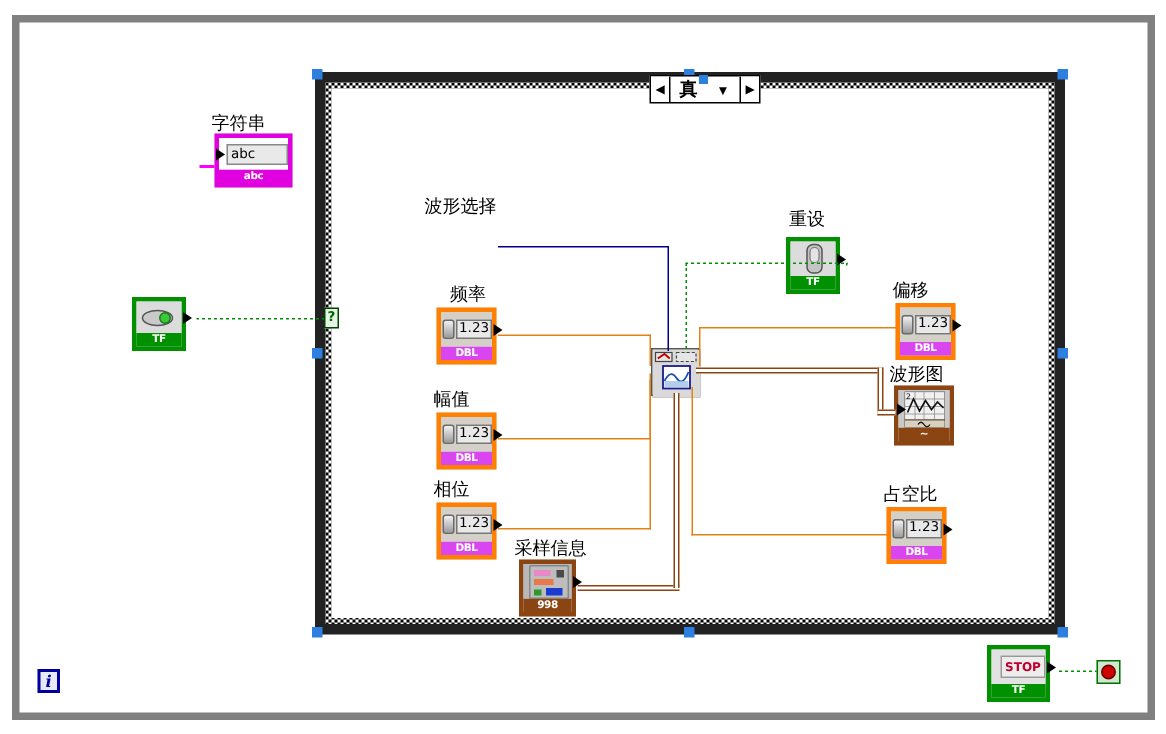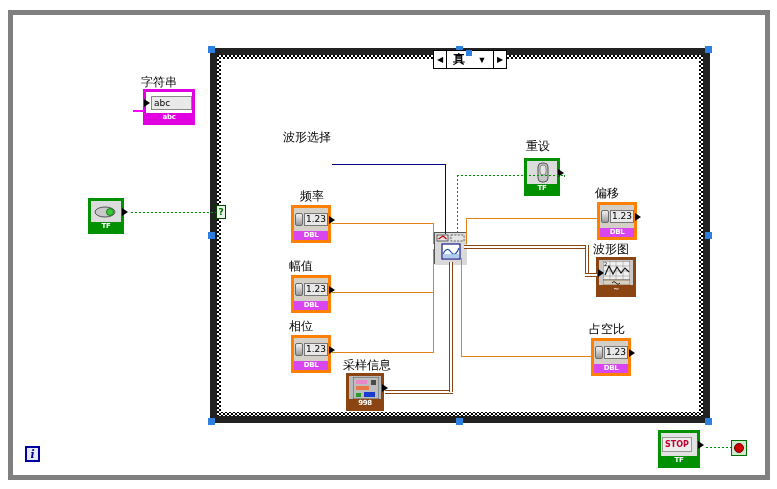--- a/index.html
+++ b/index.html
@@ -471,21 +471,21 @@
   <div class="wire-dbl-brown-h" style="left:464px; top:245px; width:125px;"></div>
   <div class="wire-dbl-brown-v" style="left:585px; top:245px; height:32px;"></div>
   <div class="wire-dbl-brown-h" style="left:585px; top:273px; width:12px;"></div>
 
   <div class="wire w-orange" style="left:461px; top:258px; width:1px; height:99px;"></div>
   <div class="wire w-orange" style="left:461px; top:356px; width:131px; height:1px;"></div>
 
   <div class="iter-term" style="left:25px; top:446px;">i</div>
 
   <div class="term t-green" style="left:658px; top:430px; width:42px; height:38px;">
-    <div class="body" style="background:#e2e2e2; justify-content:flex-start;">
+    <div class="body" style="background:#e2e2e2; justify-content:flex-end;">
       <div style="width:30px; height:15px; background:#ededed; border:1px solid #999; display:flex; align-items:center; justify-content:center;">
         <span class="stop-label">STOP</span>
       </div>
       <div class="out-arrow"></div>
     </div>
     <div class="typetag">TF</div>
   </div>
 
   <div class="wire-dot-green" style="left:706px; top:447px; width:26px;"></div>
 

